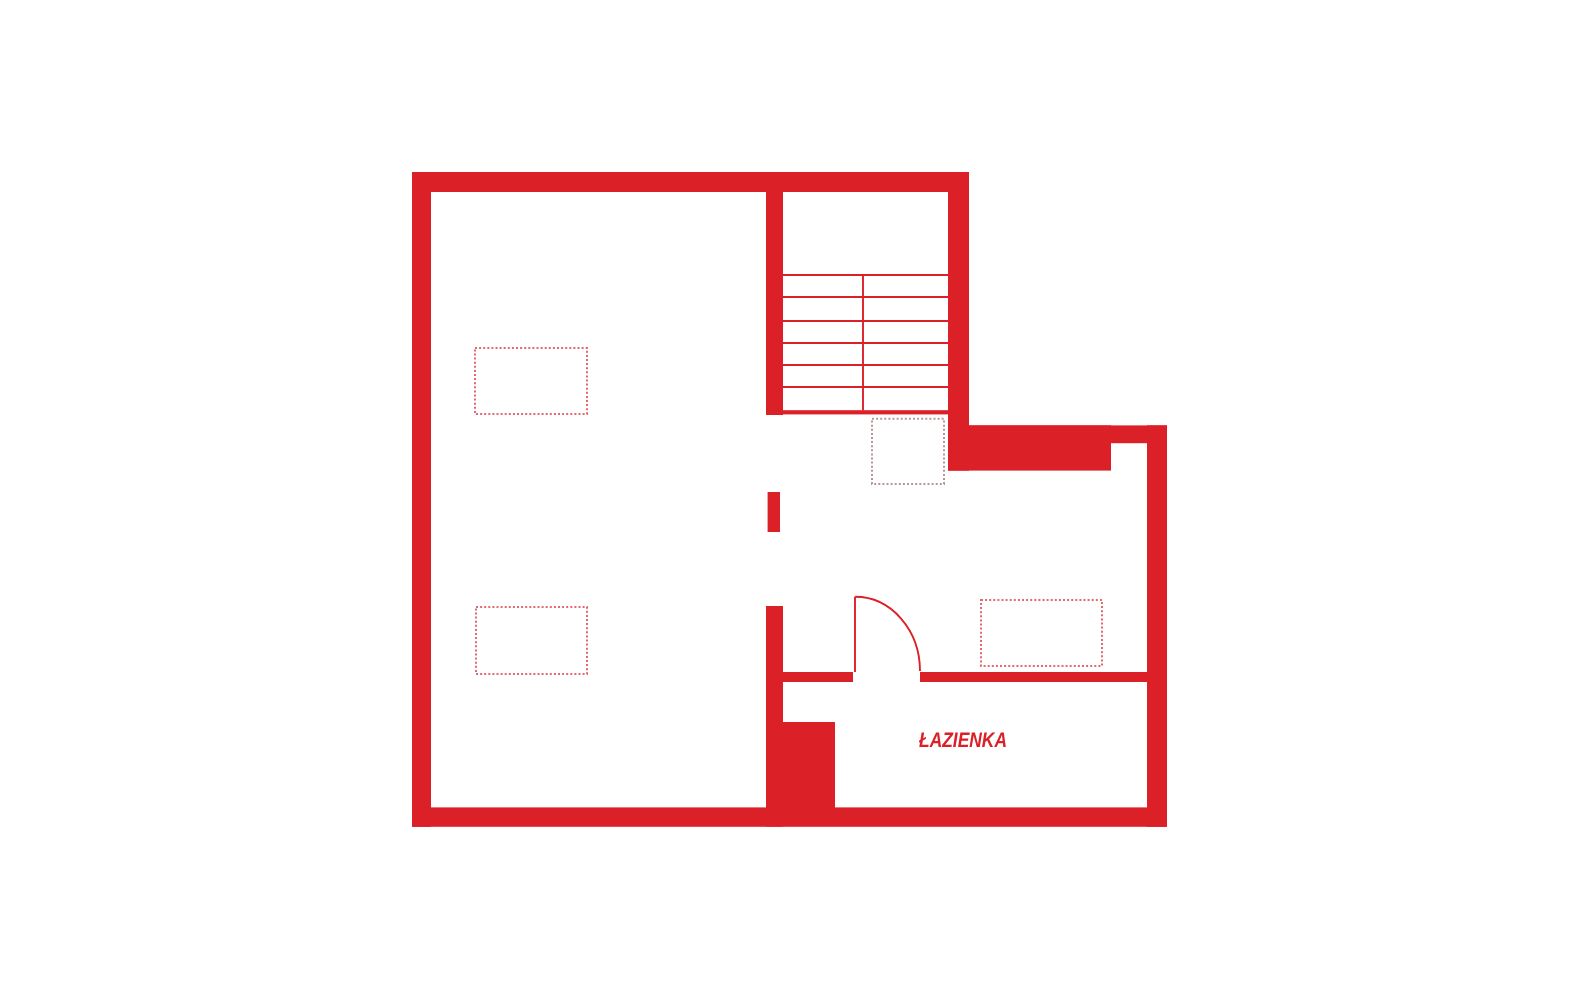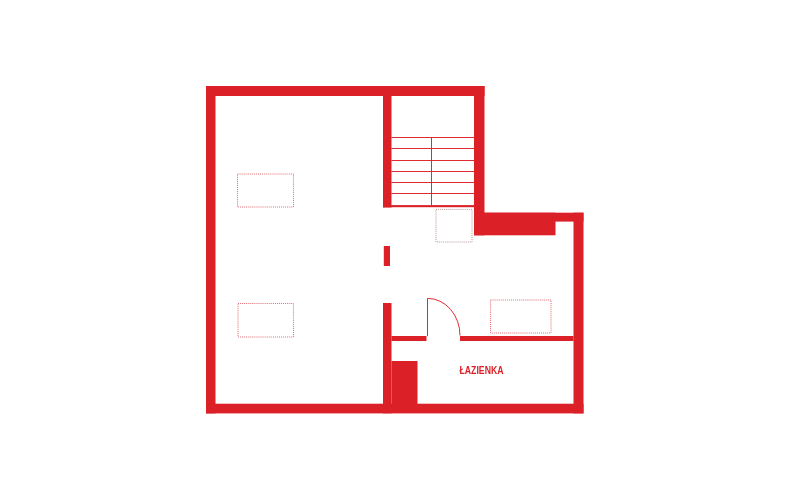--- a/index.html
+++ b/index.html
@@ -1,17 +1,17 @@
 <!DOCTYPE html>
 <html><head>
 <meta charset="utf-8">
 <style>
   html,body{margin:0;padding:0;background:#ffffff;}
   .page{position:relative;width:790px;height:500px;background:#ffffff;overflow:hidden;
-        font-family:"Liberation Sans", sans-serif;}
+        font-family:"Liberation Sans", sans-serif;font-style:italic;}
 </style>
 </head>
 <body>
 <div class="page">
 <svg width="790" height="500" viewBox="0 0 790 500">
   <rect x="0" y="0" width="790" height="500" fill="#ffffff"></rect>
   <g fill="#dc2027">
 
     <rect x="206" y="86" width="278.5" height="10"></rect>
 

